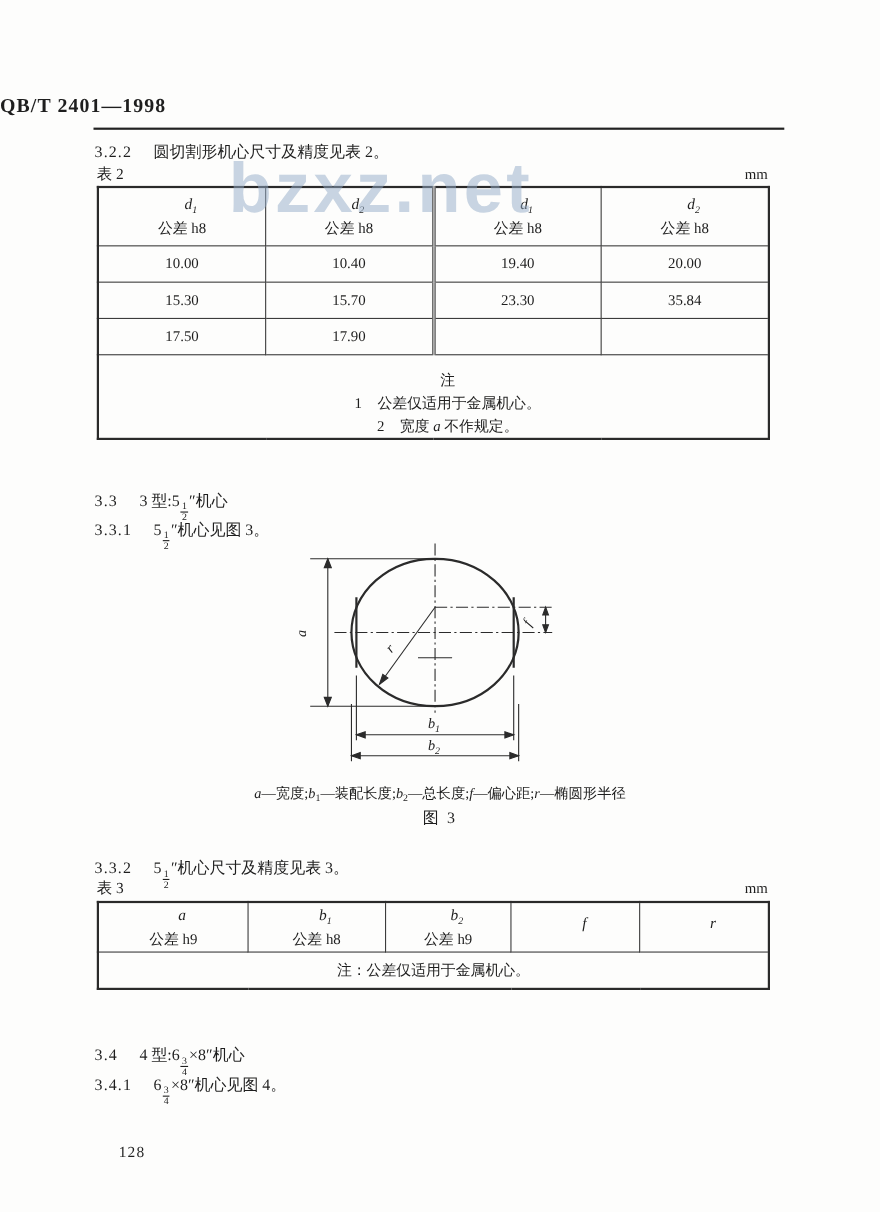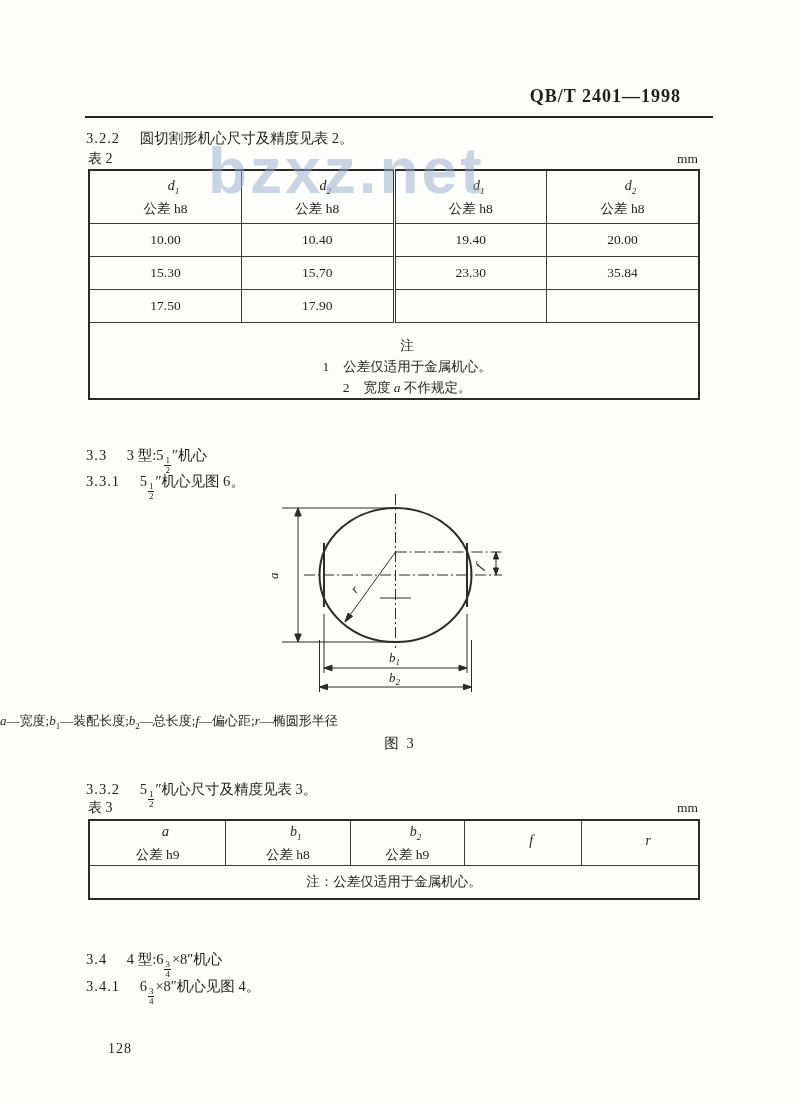--- a/index.html
+++ b/index.html
@@ -3,21 +3,21 @@
 <meta charset="utf-8">
 <style>
   html,body{margin:0;padding:0;background:#ffffff;}
   .page{
     position:relative;width:800px;height:1102px;background:#fdfdfc;overflow:hidden;
     font-family:"Liberation Serif","DejaVu Serif",serif;color:#1e1e1e;
   }
   .abs{position:absolute;}
 
   
-  .doc-header{top:86px;left:0;width:681px;text-align:right;font-size:18px;font-weight:bold;letter-spacing:1px;}
+  .doc-header{top:86px;left:0;width:681px;text-align:left;font-size:18px;font-weight:bold;letter-spacing:1px;}
   .header-rule{top:116px;left:85px;width:628px;height:2px;background:#222;}
 
   
   .watermark{
     top:134px;left:208px;font-family:"Liberation Sans","DejaVu Sans",sans-serif;
     font-weight:bold;font-size:64px;letter-spacing:3px;color:rgba(148,171,199,0.5);
     z-index:5;pointer-events:none;
   }
 
   
@@ -43,21 +43,21 @@
   .tol-line{line-height:17px;font-style:normal;}
   td.notebox{height:74px;text-align:left;vertical-align:top;font-size:13px;}
   td.notebox .nline{padding-left:26px;line-height:21px;}
   td.notebox .nnum{display:inline-block;margin-right:14px;}
   td.note-row{height:30px;text-align:left;font-size:13px;padding-left:26px;}
   table.t3 th{height:44px;}
   table.t3 td.data{height:34px;}
 
   
   .fig-wrap{top:490px;left:258px;width:292px;height:218px;}
-  .fig-caption{top:712px;left:0;width:800px;font-size:13px;}
+  .fig-caption{top:712px;left:0;width:800px;text-align:center;font-size:13px;}
   .cap-seg i{font-style:italic;}
   .fig-label{top:734px;left:0;width:800px;text-align:center;font-size:14.5px;letter-spacing:2px;}
   .dim-label{font-style:italic;font-size:13px;fill:#1e1e1e;font-family:"Liberation Serif","DejaVu Serif",serif;}
   .dim-sub{font-size:9px;}
 
   .page-number{top:1041px;left:108px;font-size:14px;letter-spacing:1px;}
 </style>
 </head>
 <body>
 
@@ -141,21 +141,21 @@
     <span><span>3 型:5</span><span class="frac">
           <span class="fn">1</span>
           <span class="fd">2</span>
         </span><span>″机心</span></span>
   </div>
   <div class="abs sec" style="top:472px">
     <span class="secnum">3.3.1</span>
     <span><span>5</span><span class="frac">
           <span class="fn">1</span>
           <span class="fd">2</span>
-        </span><span>″机心见图 6。</span></span>
+        </span><span>″机心见图 3。</span></span>
   </div>
 
   <div class="abs fig-wrap">
     <svg width="292" height="218" viewBox="0 0 292 218">
       <g stroke="#2b2b2b" fill="none" stroke-width="1">
 
         <g>
           <ellipse cx="137.5" cy="85" rx="76" ry="67" stroke-width="2"></ellipse>
           <line x1="66" y1="53" x2="66" y2="117" stroke-width="2"></line>
           <line x1="209" y1="53" x2="209" y2="117" stroke-width="2"></line>

